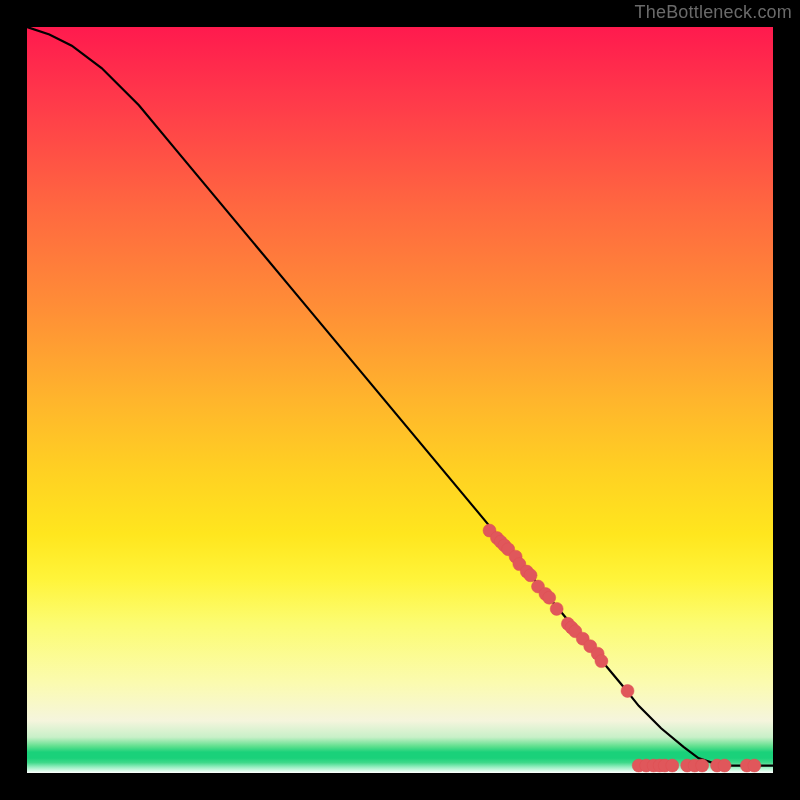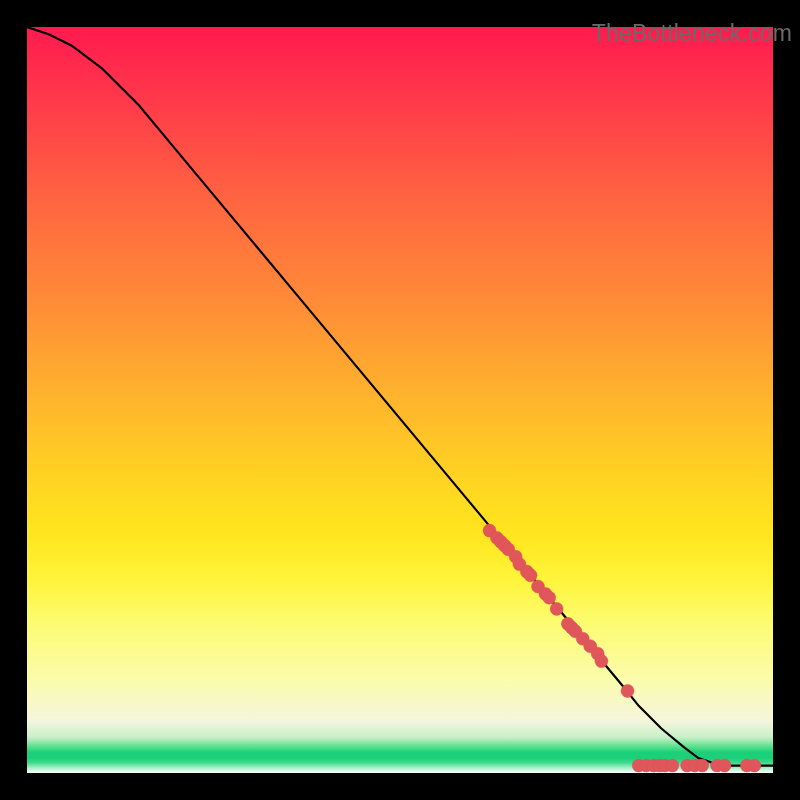--- a/index.html
+++ b/index.html
@@ -15,25 +15,24 @@
     position: relative;
     width: 800px;
     height: 800px;
     background: #000;
   }
   .watermark {
     position: absolute;
     top: 2px;
     right: 8px;
     color: #6a6a6a;
-    font-size: 23px;
+    font-size: 18px;
     font-weight: 500;
     letter-spacing: 0.2px;
     z-index: 5;
-    margin-top: 18px;
   }
   .plot-area {
     position: absolute;
     left: 27px;
     top: 27px;
     width: 746px;
     height: 746px;
     
     background: linear-gradient(
       to bottom,

